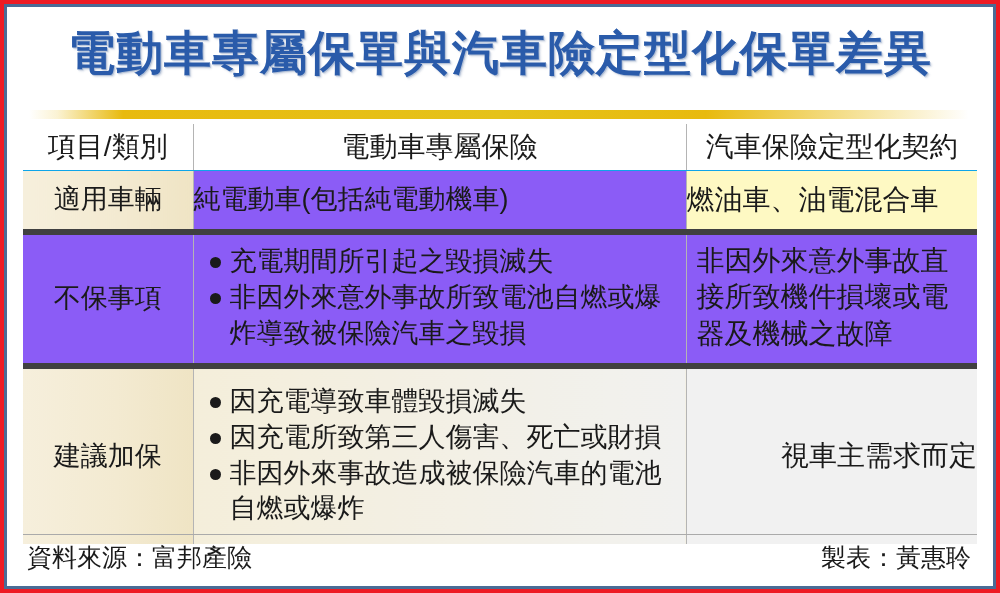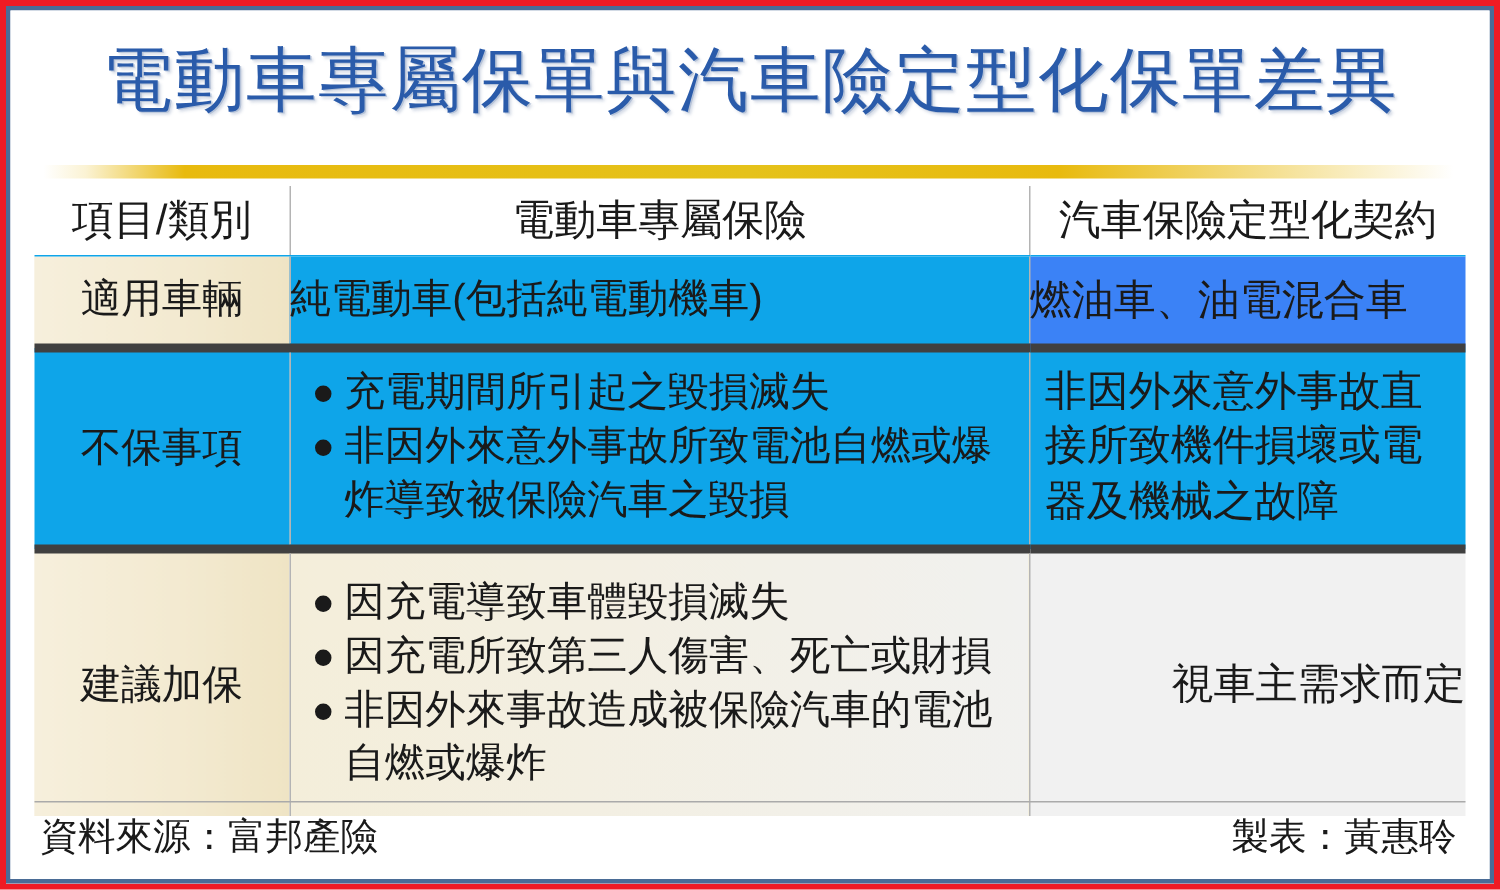--- a/index.html
+++ b/index.html
@@ -43,21 +43,21 @@
   .title-wrap {
     position: absolute;
     left: 0; top: 0;
     width: 986px; height: 90px;
     display: flex;
     align-items: center;
     justify-content: center;
   }
   .title {
     font-size: 47px;
-    font-weight: normal;
+    font-weight: bold;
     color: #2a5baa;
     letter-spacing: 1px;
     line-height: 1;
     white-space: nowrap;
     text-shadow: 1px 1px 0 rgba(150,170,200,.55), 2px 2px 2px rgba(120,140,175,.30);
   }
 
   .gold-bar {
     position: absolute;
     left: 22px;
@@ -108,22 +108,22 @@
   .rowsep { border-top: 6px solid #404040; }
 
   .lbl {
     text-align: center;
     font-size: 27px;
     line-height: 1.25;
   }
   .beige {
     background: linear-gradient(to right, #f6efdc 0%, #f3ead1 55%, #efe4c4 100%);
   }
-  .white { background: #0ea5e9; }
-  .tintgrey { background: #3b82f6; }
+  .white { background: #8b5cf6; }
+  .tintgrey { background: #fef9c3; }
   .tintgrey2 { background: #f1f1f1; }
   .beige-body {
     background: linear-gradient(to right, #f4eeda 0%, #f3efe2 40%, #f1f1ef 100%);
   }
 
   .cellpad {
     padding: 8px 10px 10px 14px;
     font-size: 27px;
     line-height: 1.30;
   }

